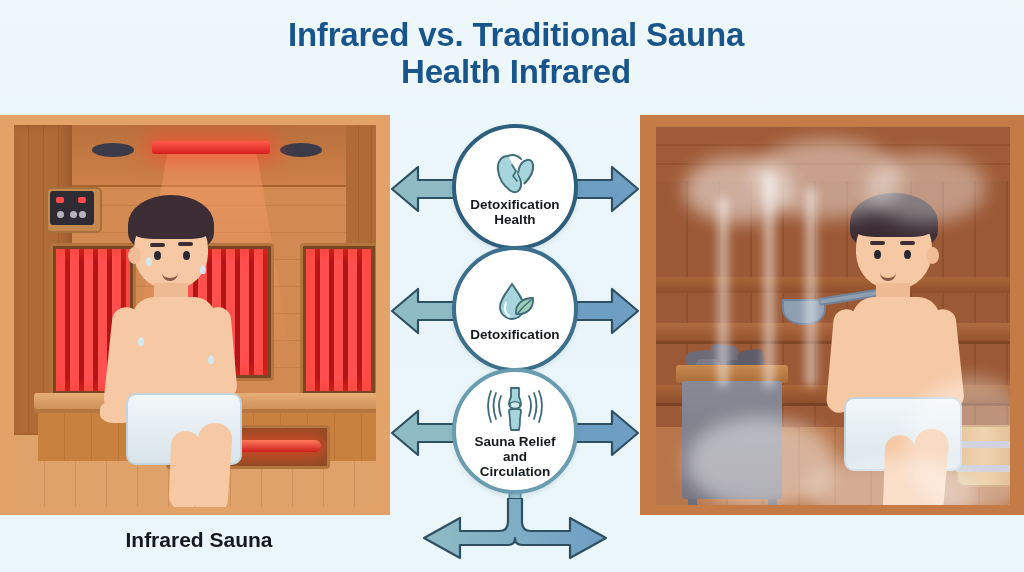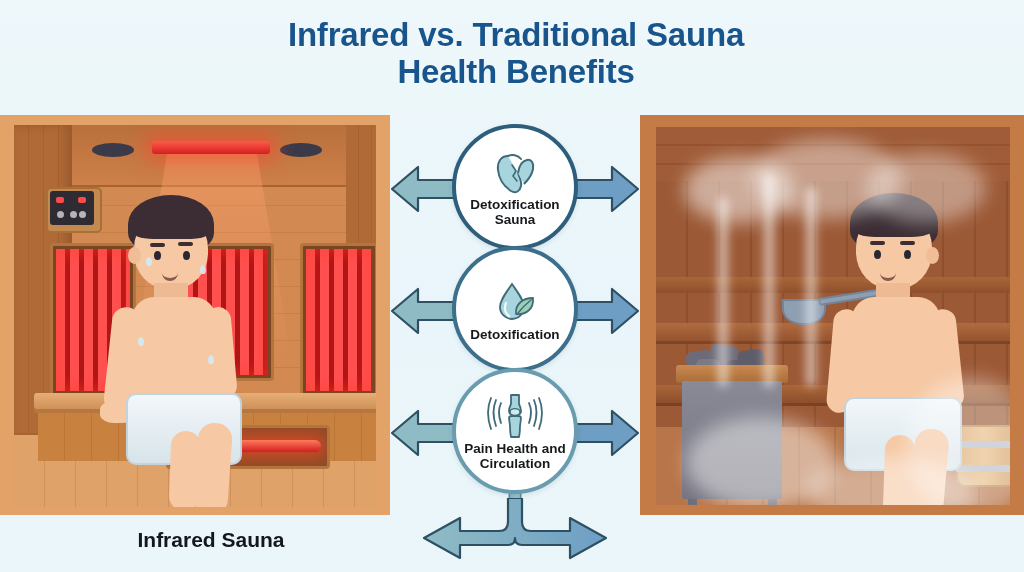--- a/index.html
+++ b/index.html
@@ -26,21 +26,21 @@
 
   
   .panel{position:absolute;top:115px;height:400px;overflow:hidden;}
   .panel-left{left:0;width:390px;}
   .panel-right{left:640px;width:384px;}
 
   .caption{
     position:absolute;top:528px;
     text-align:center;color:#14181c;font-weight:bold;font-size:21px;
   }
-  .cap-left{left:16px;width:390px;}
+  .cap-left{left:4px;width:390px;}
   .cap-right{left:640px;width:384px;}
 
   
   .ir-frame{position:absolute;inset:0;background:#e2a268;}
   .ir-inner{position:absolute;left:14px;top:10px;right:14px;bottom:8px;background:#c9763f;overflow:hidden;}
   .ir-backwall{position:absolute;left:0;top:0;right:0;bottom:0;
     background:repeating-linear-gradient(180deg,#d38a52 0px,#d38a52 26px,#c87f47 26px,#c87f47 27px);}
   .ir-ceiling{position:absolute;left:0;top:0;right:0;height:60px;
     background:linear-gradient(180deg,#b9703c,#cd8049);
     border-bottom:2px solid #a9632f;}
@@ -188,21 +188,21 @@
 
   .bottomT{position:absolute;left:50%;transform:translateX(-50%);top:498px;}
 </style>
 </head>
 <body>
 
 <div id="stage">
 
   <div class="title">
     <span>Infrared vs. Traditional Sauna</span>
-    <span class="l2">Health Benefits</span>
+    <span class="l2">Health Infrared</span>
   </div>
 
   <div class="panel panel-left">
     <div class="ir-frame"></div>
     <div class="ir-inner">
       <div class="ir-backwall"></div>
       <div class="ir-ceiling"></div>
       <div class="ir-leftwall"></div>
       <div class="ir-rightwall"></div>
 
@@ -381,21 +381,21 @@
       <div class="circ-icon">
         <svg width="42" height="44" viewBox="0 0 42 44">
           <path d="M14 5 C7 5 3 11 4 19 C5 29 11 36 17 40 C22 43 26 40 27 35 C28 29 25 26 24 22" fill="#a8d5dd" stroke="#3f6b78" stroke-width="2" stroke-linejoin="round"></path>
           <path d="M24 22 C25 15 28 10 33 9 C38 8 40 13 39 18 C38 24 34 29 30 33" fill="#a8d5dd" stroke="#3f6b78" stroke-width="2" stroke-linejoin="round"></path>
           <path d="M14 5 C18 3 24 4 27 8" fill="none" stroke="#3f6b78" stroke-width="2" stroke-linecap="round"></path>
           <path d="M18 14 L22 20 L19 25 L23 30" fill="none" stroke="#3f6b78" stroke-width="1.6" stroke-linecap="round"></path>
         </svg>
       </div>
       <div class="circ-label">
         <span>Detoxification</span><br>
-        <span>Sauna</span>
+        <span>Health</span>
       </div>
     </div>
 
     <div class="circle two">
       <div class="circ-icon">
         <svg width="44" height="44" viewBox="0 0 44 44">
           <path d="M19 3 C13 12 7 19 7 26 A12 12 0 0 0 31 26 C31 19 25 12 19 3 Z" fill="#a8d5dd" stroke="#3f6b78" stroke-width="1.8"></path>
           <path d="M13 22 C11 27 12 32 16 35" fill="none" stroke="#ffffff" stroke-width="2.2" stroke-linecap="round" opacity="0.85"></path>
           <path d="M40 17 C30 17 22 23 23 33 C33 34 41 28 40 17 Z" fill="#9ccfb6" stroke="#3f6b78" stroke-width="1.8" stroke-linejoin="round"></path>
           <path d="M38 19 C33 23 28 28 25 32" fill="none" stroke="#3f6b78" stroke-width="1.4" stroke-linecap="round"></path>
@@ -414,19 +414,19 @@
           <path d="M24 25 Q24 23 27 23 L33 23 Q36 23 36 25 L35 33 Q35 40 34 44 L26 44 Q25 40 25 33 Z" fill="#a8d5dd" stroke="#3f6b78" stroke-width="1.8" stroke-linejoin="round"></path>
           <path d="M16 10 Q12 19 16 30" fill="none" stroke="#3f6b78" stroke-width="1.8" stroke-linecap="round"></path>
           <path d="M11 7 Q6 19 11 33" fill="none" stroke="#3f6b78" stroke-width="1.8" stroke-linecap="round"></path>
           <path d="M6 5 Q0 19 6 36" fill="none" stroke="#3f6b78" stroke-width="1.8" stroke-linecap="round"></path>
           <path d="M44 10 Q48 19 44 30" fill="none" stroke="#3f6b78" stroke-width="1.8" stroke-linecap="round"></path>
           <path d="M49 7 Q54 19 49 33" fill="none" stroke="#3f6b78" stroke-width="1.8" stroke-linecap="round"></path>
           <path d="M54 5 Q60 19 54 36" fill="none" stroke="#3f6b78" stroke-width="1.8" stroke-linecap="round"></path>
         </svg>
       </div>
       <div class="circ-label">
-        <span>Pain Health and</span><br>
+        <span>Sauna Relief and</span><br>
         <span>Circulation</span>
       </div>
     </div>
 
   </div>
 </div>
 
 </body></html>

